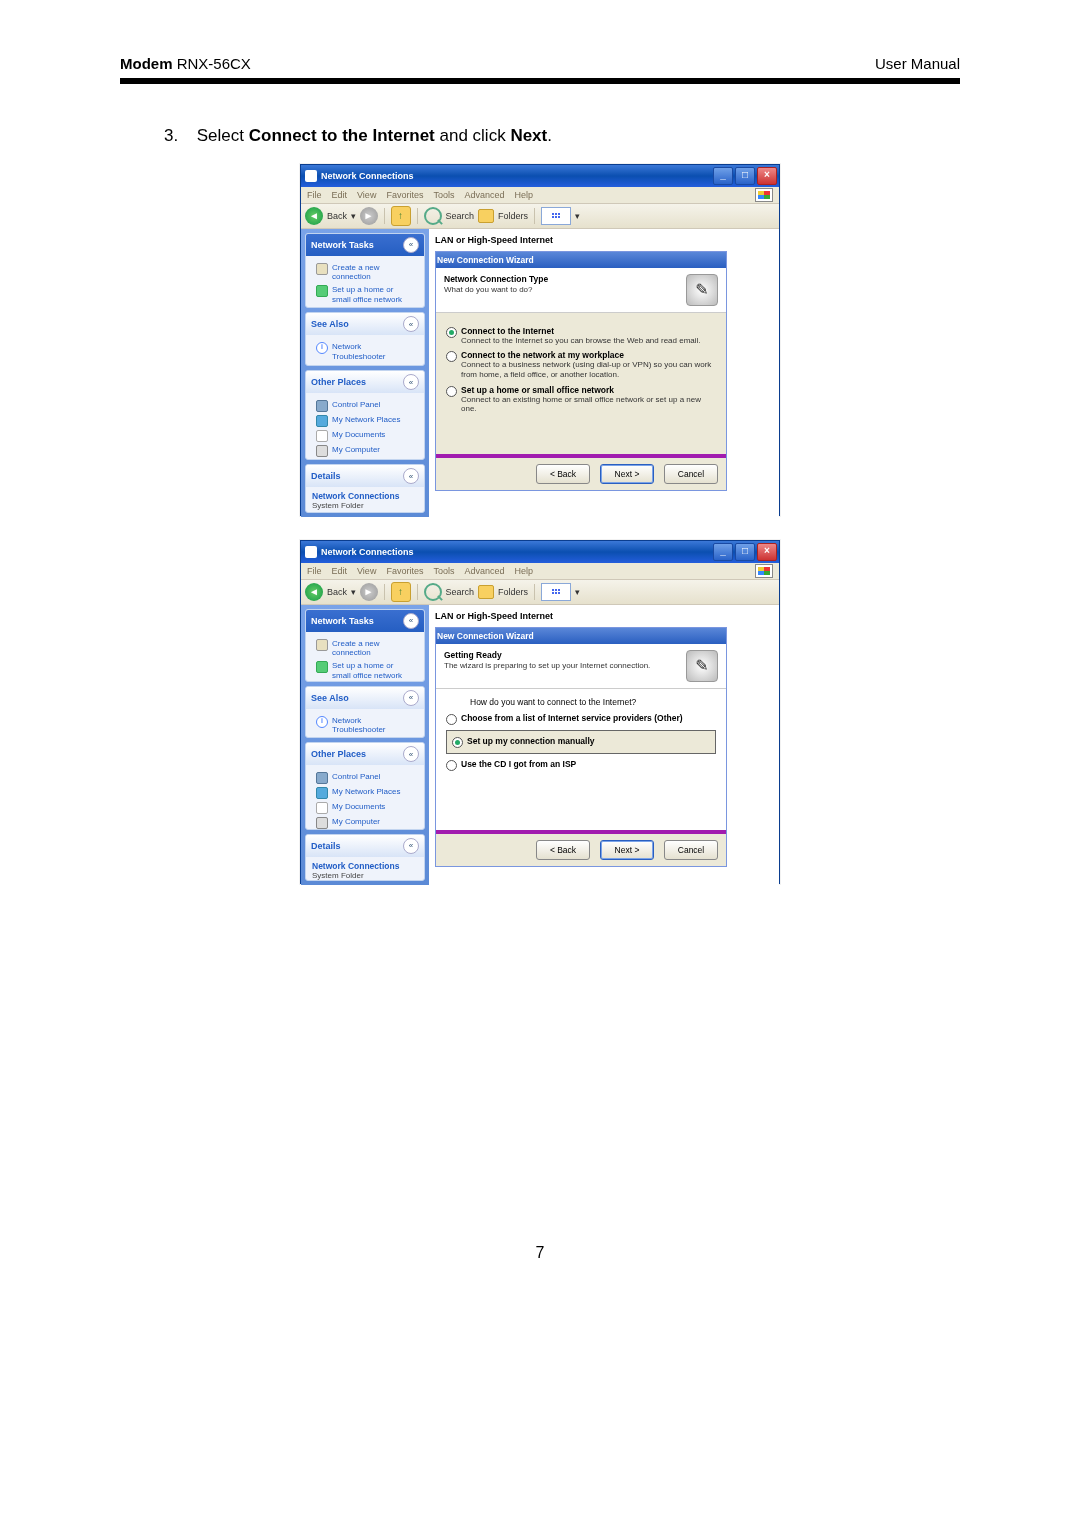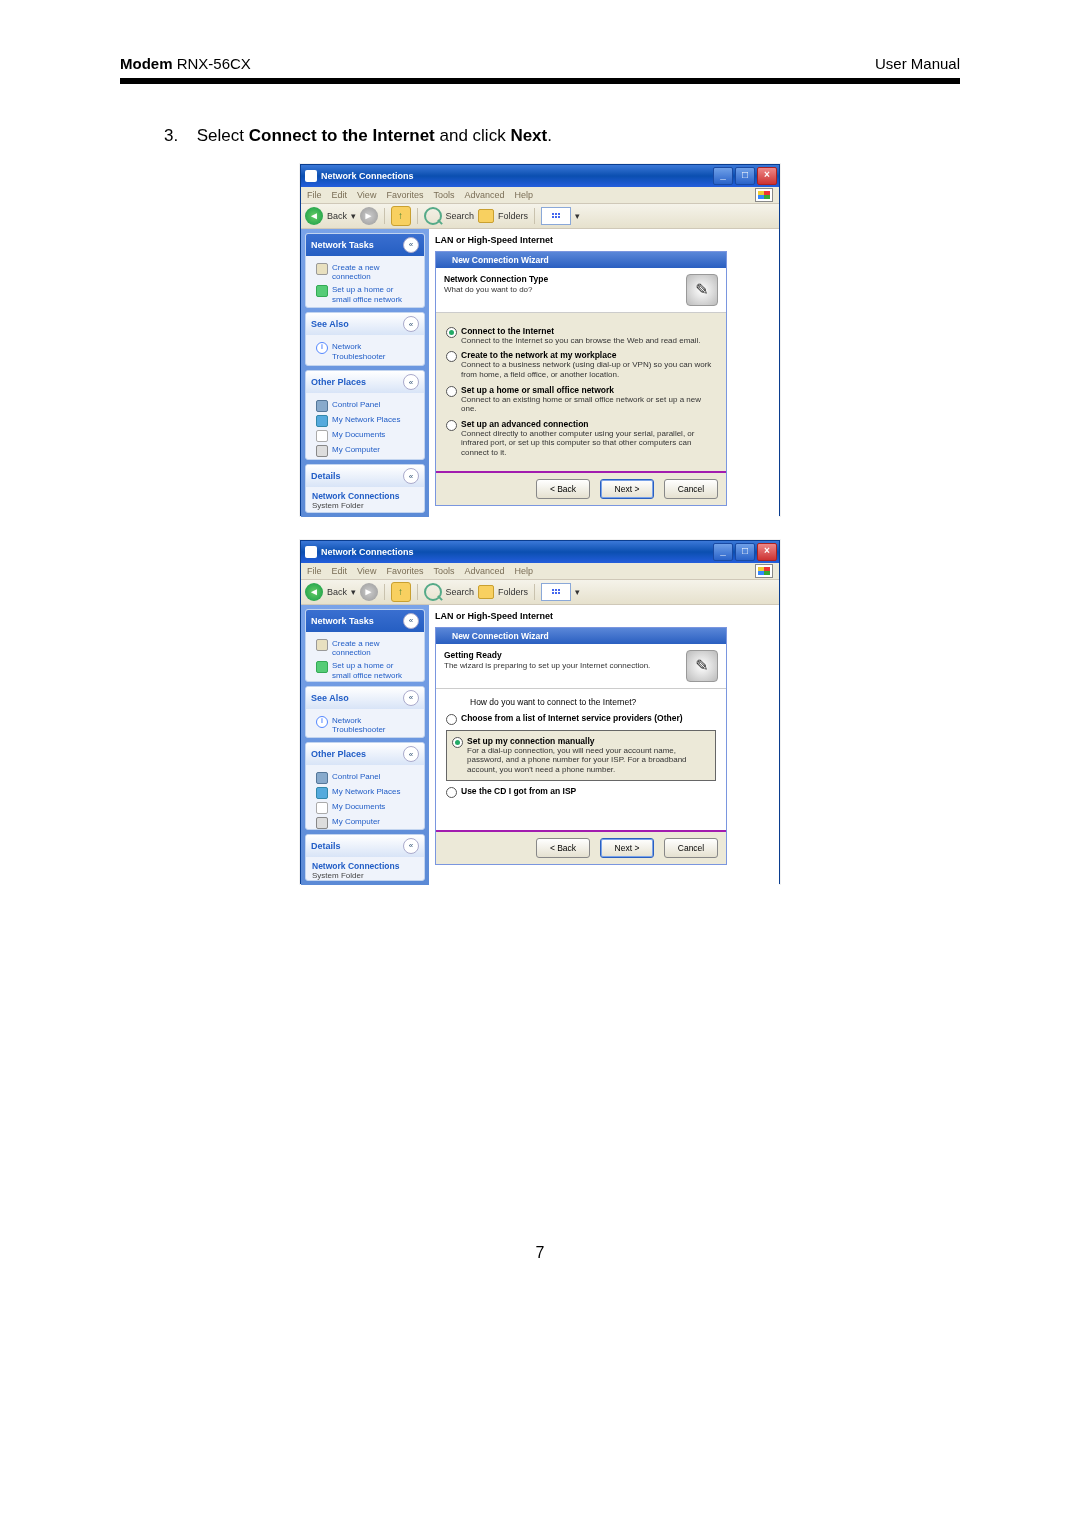--- a/index.html
+++ b/index.html
@@ -155,21 +155,21 @@
   .content-h{font-weight:bold;font-size:9px;color:#000;margin:2px 0 6px 0;}
   .wizard {
     border:1px solid #7a96df;
     background:#ece9d8;
     width: 290px;
     font-size:8.5px;
   }
   .wiz-title{
     background:linear-gradient(#5a87d8,#2a5fc0);
     color:#fff;font-weight:bold;
-    padding:3px 16px;
+    padding:3px 1px;
   }
   .wiz-head{
     background:#fff;
     padding:6px 8px;
     display:flex;
     justify-content:space-between;
     align-items:flex-start;
     border-bottom:1px solid #ccc;
     gap:32px;
   }
@@ -182,21 +182,21 @@
   .opt{display:flex;gap:4px;margin:5px 0;}
   .radio{width:9px;height:9px;border:1px solid #555;border-radius:50%;flex-shrink:0;background:#fff;position:relative;margin-top:1px;}
   .radio.sel::after{content:"";position:absolute;inset:2px;background:#2a6;border-radius:50%;}
   .opt .ot{flex:1;}
   .opt .ot b{font-weight:bold;display:block;font-size:8.5px;}
   .opt .ot .d{font-size:8px;color:#333;line-height:1.2;}
   .manual-box{border:1px solid #666;background:#ece9d8;padding:3px 5px;margin:2px 0;}
   .manual-box .opt{margin:2px 0;}
   .wiz-foot{
     display:flex;justify-content:flex-end;gap:10px;
-    padding:6px 8px;border-top:2px solid #a21caf;background:#ece9d8;
+    padding:6px 8px;border-top:4px solid #a21caf;background:#ece9d8;
   }
   .btn{
     min-width:52px;height:18px;border:1px solid #888;
     background:linear-gradient(#fff,#e5e1d0);
     font-size:8.5px;border-radius:3px;
     display:flex;align-items:center;justify-content:center;
     color:#000;
   }
   .btn.def{border:1px solid #2a5fc0;box-shadow:0 0 0 1px #7aa3e8 inset;}
   .pagenum{text-align:center;font-size:16px;margin-top:360px;}
@@ -345,36 +345,29 @@
               <div class="opt">
                   <div class="radio sel"></div>
                   <div class="ot">
                     <b>Connect to the Internet</b>
                     <div class="d">Connect to the Internet so you can browse the Web and read email.</div>
                   </div>
                 </div>
               <div class="opt">
                   <div class="radio"></div>
                   <div class="ot">
-                    <b>Create to the network at my workplace</b>
+                    <b>Connect to the network at my workplace</b>
                     <div class="d">Connect to a business network (using dial-up or VPN) so you can work from home, a field office, or another location.</div>
                   </div>
                 </div>
               <div class="opt">
                   <div class="radio"></div>
                   <div class="ot">
                     <b>Set up a home or small office network</b>
                     <div class="d">Connect to an existing home or small office network or set up a new one.</div>
-                  </div>
-                </div>
-              <div class="opt">
-                  <div class="radio"></div>
-                  <div class="ot">
-                    <b>Set up an advanced connection</b>
-                    <div class="d">Connect directly to another computer using your serial, parallel, or infrared port, or set up this computer so that other computers can connect to it.</div>
                   </div>
                 </div>
             </div>
             <div class="wiz-foot">
               <div class="btn">&lt; Back</div>
               <div class="btn def">Next &gt;</div>
               <div class="btn">Cancel</div>
             </div>
           </div>
         </div>
@@ -511,21 +504,20 @@
                   <div class="radio"></div>
                   <div class="ot">
                     <b>Choose from a list of Internet service providers (Other)</b>
                   </div>
                 </div>
               <div class="manual-box">
                 <div class="opt">
                     <div class="radio sel"></div>
                     <div class="ot">
                       <b>Set up my connection manually</b>
-                      <div class="d">For a dial-up connection, you will need your account name, password, and a phone number for your ISP. For a broadband account, you won't need a phone number.</div>
                     </div>
                   </div>
               </div>
               <div class="opt">
                   <div class="radio"></div>
                   <div class="ot">
                     <b>Use the CD I got from an ISP</b>
                   </div>
                 </div>
             </div>

